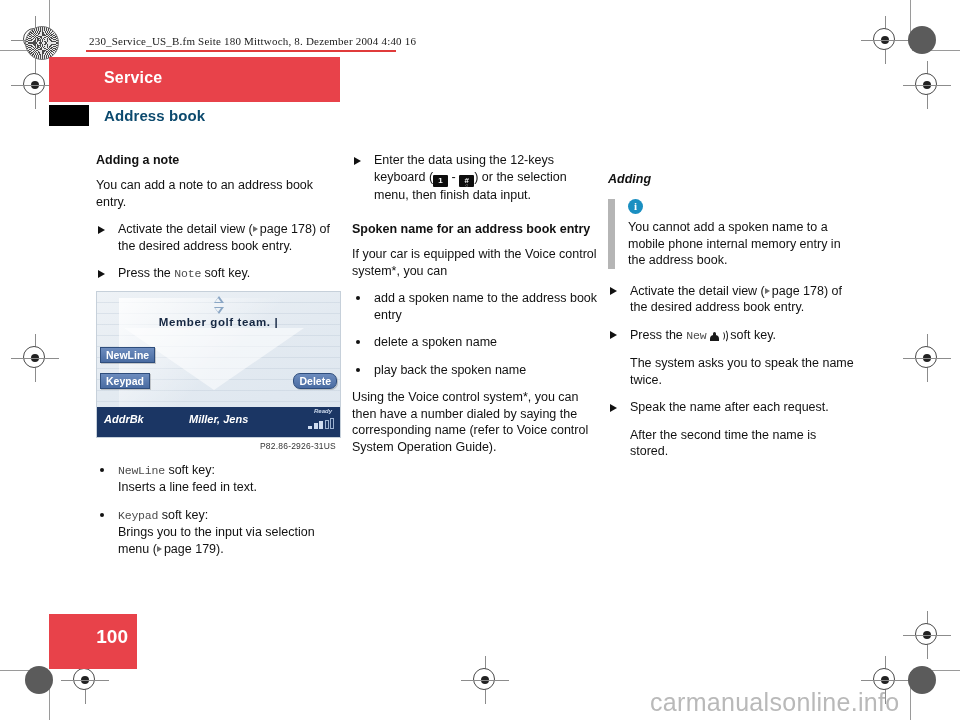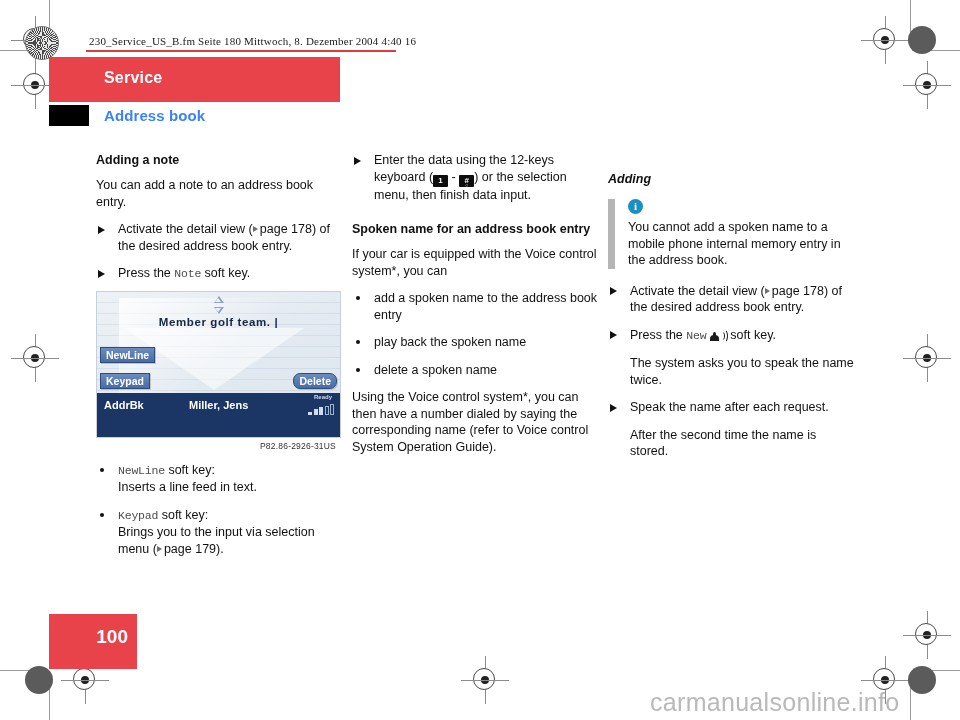--- a/index.html
+++ b/index.html
@@ -25,21 +25,21 @@
 
   .trimline{position:absolute;background:#9a9a9a;}
 
   
   .fmline{position:absolute;left:89px;top:35px;font-family:"Liberation Serif",serif;font-size:11px;color:#1a1a1a;letter-spacing:.2px;white-space:nowrap;}
   .fmrule{position:absolute;left:86px;top:50px;width:310px;height:1.5px;background:#e03b3b;}
 
   .redbar{position:absolute;left:49px;top:57px;width:291px;height:45px;background:#e8424a;}
   .redbar .t{position:absolute;left:55px;top:12px;color:#fff;font-size:16px;font-weight:bold;letter-spacing:.2px;}
   .blackbox{position:absolute;left:49px;top:105px;width:40px;height:21px;background:#000;}
-  .chapttl{position:absolute;left:104px;top:107px;font-size:15px;font-weight:bold;color:#3b82f6;letter-spacing:.1px;}
+  .chapttl{position:absolute;left:104px;top:107px;font-size:15px;font-weight:bold;color:#0c4a6e;letter-spacing:.1px;}
 
   
   .pnum{position:absolute;left:49px;top:614px;width:88px;height:55px;background:#e8424a;}
   .pnum span{position:absolute;right:9px;top:12px;color:#fff;font-size:19px;font-weight:bold;}
 
   
   .wm{position:absolute;left:650px;top:688px;font-size:25px;color:#b9b9b9;letter-spacing:.3px;font-family:Liberation Sans, sans-serif;}
 
   
   .col{position:absolute;top:152px;width:248px;font-size:12.5px;line-height:16.5px;color:#111;}
@@ -108,21 +108,21 @@
   .shot .scrollind .dni{position:absolute;left:2.6px;bottom:2px;width:0;height:0;
     border-left:3.4px solid transparent;border-right:3.4px solid transparent;border-top:4.6px solid #eef2f6;}
 
   .shot .noteline{position:absolute;left:0;right:0;top:24px;text-align:center;
      font-size:11.5px;font-weight:bold;color:#152742;letter-spacing:.6px;}
   .sk{position:absolute;background:linear-gradient(#6d8cbe,#4a6ca2);color:#fff;font-weight:bold;
      font-size:10.5px;line-height:15px;height:16px;padding:0 5px;
      border:1px solid #2e4d7c;box-shadow:1px 1px 0 rgba(0,0,0,.18);box-sizing:border-box;}
   .sk.l{left:3px;}
   .sk.r{right:3px;text-align:right;}
-  .shot .statusbar{position:absolute;left:0;right:0;bottom:0;height:44px;background:#1b3664;color:#fff;}
+  .shot .statusbar{position:absolute;left:0;right:0;bottom:0;height:30px;background:#1b3664;color:#fff;font-style:italic;}
   .shot .statusbar .lbl{position:absolute;left:7px;top:6px;font-size:11px;font-weight:bold;}
   .shot .statusbar .ctr{position:absolute;left:92px;top:6px;font-size:11px;font-weight:bold;}
   .shot .statusbar .ready{position:absolute;right:8px;top:1px;font-size:6px;font-weight:bold;color:#cfdcef;}
   .shot .statusbar .bars{position:absolute;right:6px;top:11px;display:flex;align-items:flex-end;gap:1.5px;}
   .shot .statusbar .bars i{display:block;width:4px;background:#cfdcef;}
   .shot .statusbar .bars i.b1{height:3px;}
   .shot .statusbar .bars i.b2{height:6px;}
   .shot .statusbar .bars i.b3{height:8px;}
   .shot .statusbar .bars i.o{background:transparent;border:1px solid #9db2d0;box-sizing:border-box;}
   .shot .statusbar .bars i.o1{height:9px;}
@@ -255,22 +255,22 @@
   <div class="col" id="col2">
     <ul class="arrow">
       <li><span>Enter the data using the 12-keys keyboard (</span><span class="keyglyph">1</span><span> - </span><span class="keyglyph"><span>#</span><span class="sm">○</span></span><span>) or the selection menu, then finish data input.</span></li>
     </ul>
 
     <h3 class="sub" style="margin-top:18px;">Spoken name for an address book entry</h3>
     <p class="tx">If your car is equipped with the Voice control system*, you can</p>
 
     <ul class="dot">
       <li>add a spoken name to the address book entry</li>
+      <li>delete a spoken name</li>
       <li>play back the spoken name</li>
-      <li>delete a spoken name</li>
     </ul>
 
     <p class="tx">Using the Voice control system*, you can then have a number dialed by saying the corresponding name (refer to Voice control System Operation Guide).</p>
   </div>
 
   <div class="col" id="col3">
     <h3 class="subit">Adding</h3>
 
     <div class="note">
       <div class="bar"></div>

